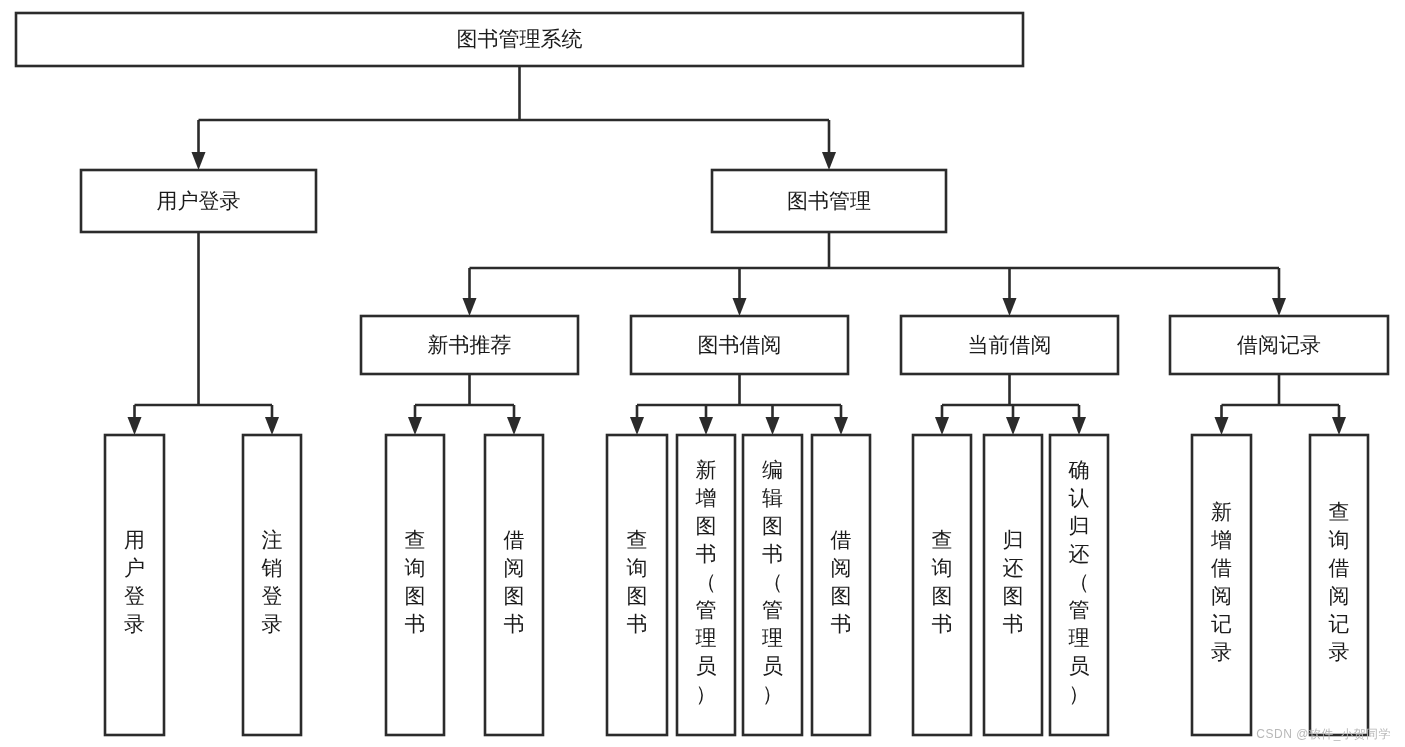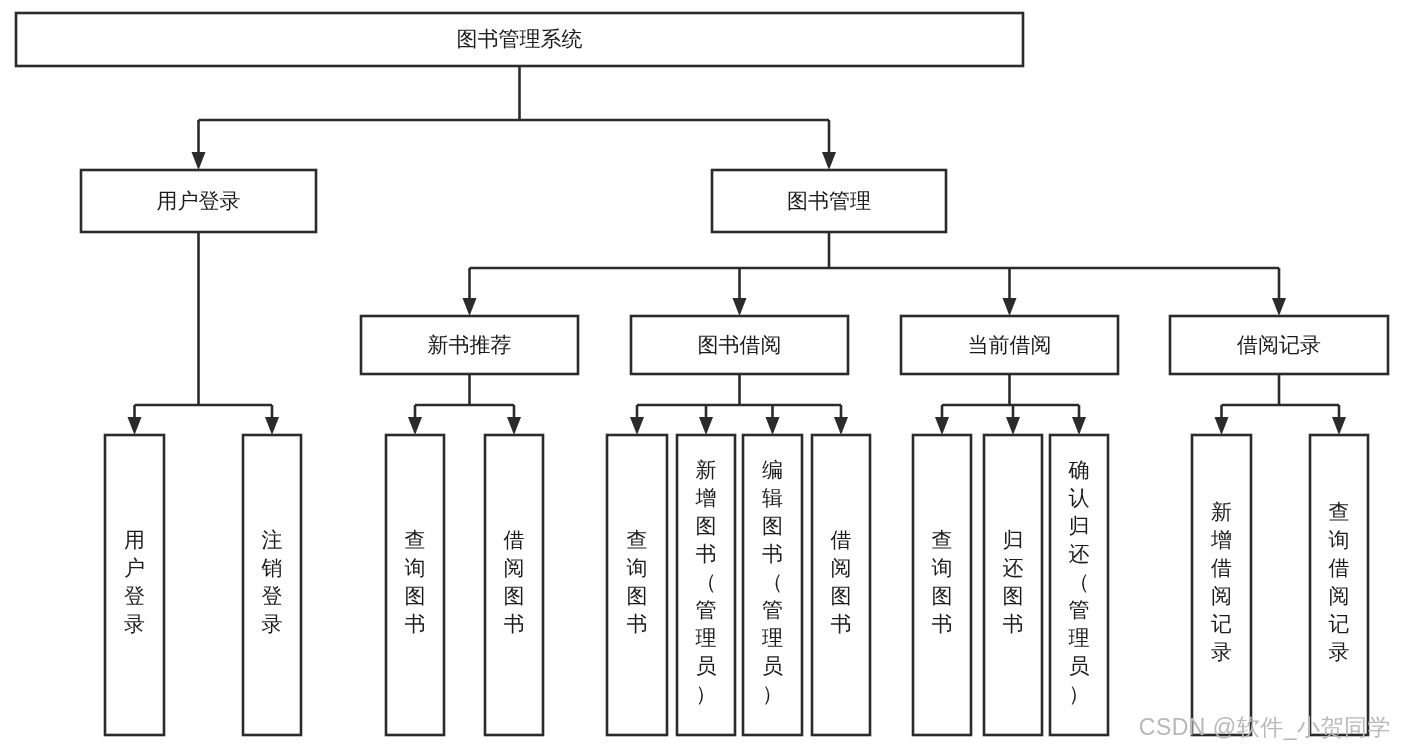--- a/index.html
+++ b/index.html
@@ -54,21 +54,21 @@
     fill: #1b1b1b;
     font-family: "Liberation Sans", "DejaVu Sans", sans-serif;
     font-size: 21px;
     text-anchor: middle;
   }
   .watermark-text {
     position: absolute;
     right: 14px;
     bottom: 4px;
     font-family: "Liberation Sans", "DejaVu Sans", sans-serif;
-    font-size: 23px;
+    font-size: 12px;
     color: #b8b8b8;
     letter-spacing: 0.5px;
     white-space: nowrap;
     user-select: none;
   }
 </style>
 </head>
 <body>
 
 <div id="diagram-root">

